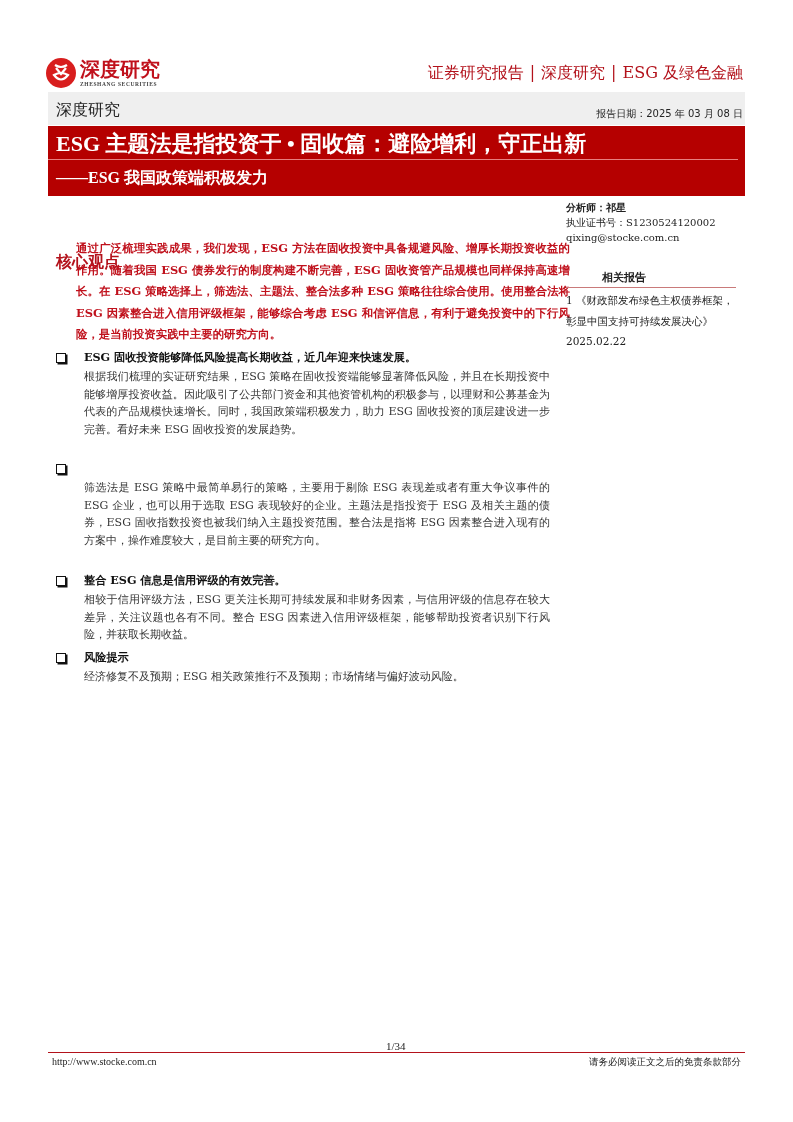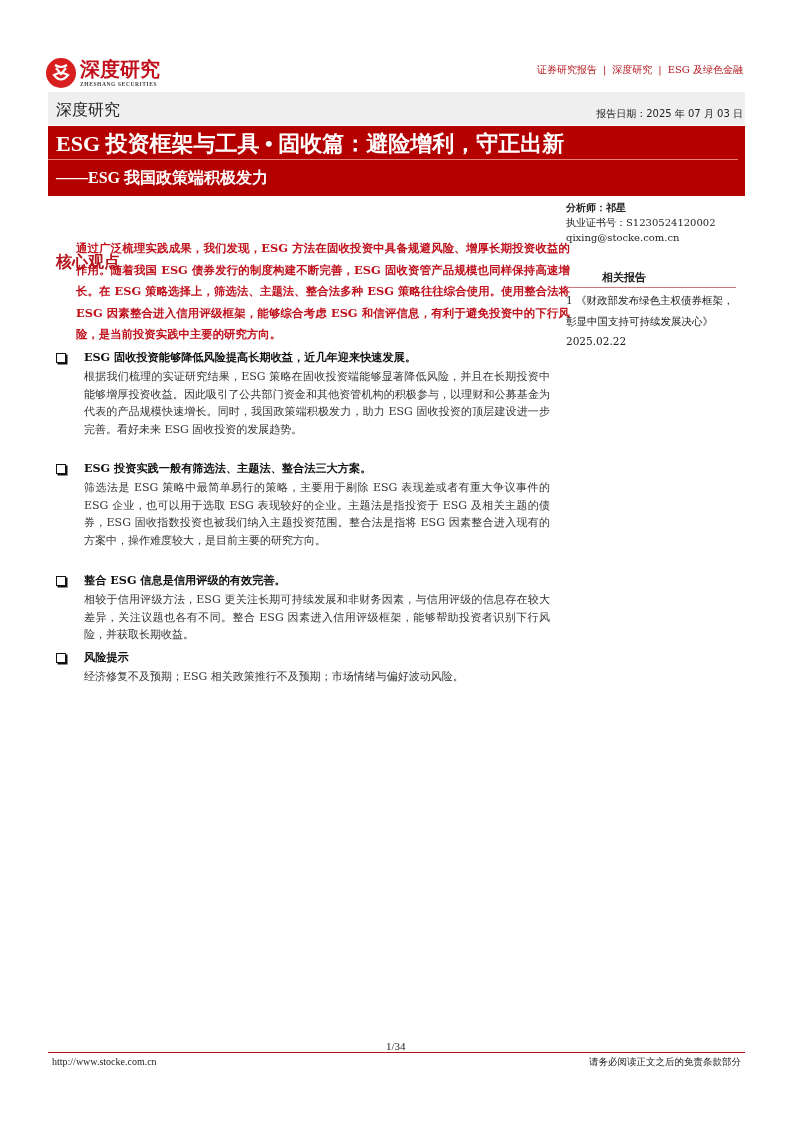--- a/index.html
+++ b/index.html
@@ -10,21 +10,21 @@
     }
     .abs { position: absolute; }
 
     
     .logo { left: 46px; top: 56px; width: 130px; height: 36px; }
     .logo-mark { position: absolute; left: 0; top: 2px; width: 30px; height: 30px; border-radius: 50%; background: #d81e1e; }
     .logo-mark svg { position: absolute; left: 0; top: 0; }
     .logo-cn { position: absolute; left: 34px; top: 0px; font-family: "DejaVu Sans", sans-serif; font-weight: bold; font-size: 20px; color: #c0111c; letter-spacing: 0px; white-space: nowrap; }
     .logo-en { position: absolute; left: 34px; top: 25px; font-family: "Liberation Serif", serif; font-size: 5.5px; font-weight: bold; color: #444; letter-spacing: 0.6px; white-space: nowrap; }
 
-    .top-nav { right: 50px; top: 63px; font-size: 10px; color: #b3121b; white-space: nowrap; font-family: "DejaVu Serif", serif; }
+    .top-nav { right: 50px; top: 63px; font-size: 16px; color: #b3121b; white-space: nowrap; font-family: "DejaVu Serif", serif; }
     .top-nav .sep { margin: 0 6px; color: #b3121b; }
 
     .gray-band { left: 48px; top: 92px; width: 697px; height: 33px; background: #efefef; }
     .band-left { left: 56px; top: 100px; font-size: 16px; color: #222; }
     .band-date { right: 50px; top: 107px; font-size: 10px; color: #222; font-family: "DejaVu Sans", sans-serif; white-space: nowrap; }
 
     .red-banner { left: 48px; top: 126px; width: 697px; height: 70px; background: #b50000; }
     .red-divider { left: 48px; top: 159px; width: 690px; height: 1px; background: #e88080; }
     .title-main { left: 56px; top: 129px; font-size: 22px; font-weight: bold; color: #ffffff; white-space: nowrap; font-family: "Liberation Serif", "DejaVu Serif", serif; }
     .title-sub { left: 56px; top: 168px; font-size: 16px; font-weight: bold; color: #ffffff; white-space: nowrap; font-family: "Liberation Serif", "DejaVu Serif", serif; }
@@ -66,39 +66,38 @@
   <div class="logo-cn">深度研究</div>
   <div class="logo-en">ZHESHANG SECURITIES</div>
 </div>
 
 <div class="abs top-nav">
   <span>证券研究报告</span><span class="sep">|</span><span>深度研究</span><span class="sep">|</span><span>ESG 及绿色金融</span>
 </div>
 
 <div class="abs gray-band"></div>
 <div class="abs band-left">深度研究</div>
-<div class="abs band-date">报告日期：2025 年 07 月 03 日</div>
+<div class="abs band-date">报告日期：2025 年 03 月 08 日</div>
 
 <div class="abs red-banner"></div>
 <div class="abs red-divider"></div>
-<div class="abs title-main">ESG 投资框架与工具 • 固收篇：避险增利，守正出新</div>
+<div class="abs title-main">ESG 主题法是指投资于 • 固收篇：避险增利，守正出新</div>
 <div class="abs title-sub">——ESG 我国政策端积极发力</div>
 
 <div class="abs core-heading">核心观点</div>
 <div class="abs core-para">通过广泛梳理实践成果，我们发现，ESG 方法在固收投资中具备规避风险、增厚长期投资收益的作用。随着我国 ESG 债券发行的制度构建不断完善，ESG 固收资管产品规模也同样保持高速增长。在 ESG 策略选择上，筛选法、主题法、整合法多种 ESG 策略往往综合使用。使用整合法将 ESG 因素整合进入信用评级框架，能够综合考虑 ESG 和信评信息，有利于避免投资中的下行风险，是当前投资实践中主要的研究方向。</div>
 
 <div class="abs bullet" style="top:350px; height:110px;">
   <span class="bullet-box"></span>
   <div class="bullet-title">ESG 固收投资能够降低风险提高长期收益，近几年迎来快速发展。</div>
   <div class="bullet-body">根据我们梳理的实证研究结果，ESG 策略在固收投资端能够显著降低风险，并且在长期投资中能够增厚投资收益。因此吸引了公共部门资金和其他资管机构的积极参与，以理财和公募基金为代表的产品规模快速增长。同时，我国政策端积极发力，助力 ESG 固收投资的顶层建设进一步完善。看好未来 ESG 固收投资的发展趋势。</div>
 </div>
 
 <div class="abs bullet" style="top:461px; height:110px;">
   <span class="bullet-box"></span>
-  <div class="bullet-title">ESG 投资实践一般有筛选法、主题法、整合法三大方案。</div>
   <div class="bullet-body">筛选法是 ESG 策略中最简单易行的策略，主要用于剔除 ESG 表现差或者有重大争议事件的 ESG 企业，也可以用于选取 ESG 表现较好的企业。主题法是指投资于 ESG 及相关主题的债券，ESG 固收指数投资也被我们纳入主题投资范围。整合法是指将 ESG 因素整合进入现有的方案中，操作难度较大，是目前主要的研究方向。</div>
 </div>
 
 <div class="abs bullet" style="top:573px; height:75px;">
   <span class="bullet-box"></span>
   <div class="bullet-title">整合 ESG 信息是信用评级的有效完善。</div>
   <div class="bullet-body">相较于信用评级方法，ESG 更关注长期可持续发展和非财务因素，与信用评级的信息存在较大差异，关注议题也各有不同。整合 ESG 因素进入信用评级框架，能够帮助投资者识别下行风险，并获取长期收益。</div>
 </div>
 
 <div class="abs bullet" style="top:650px; height:40px;">

